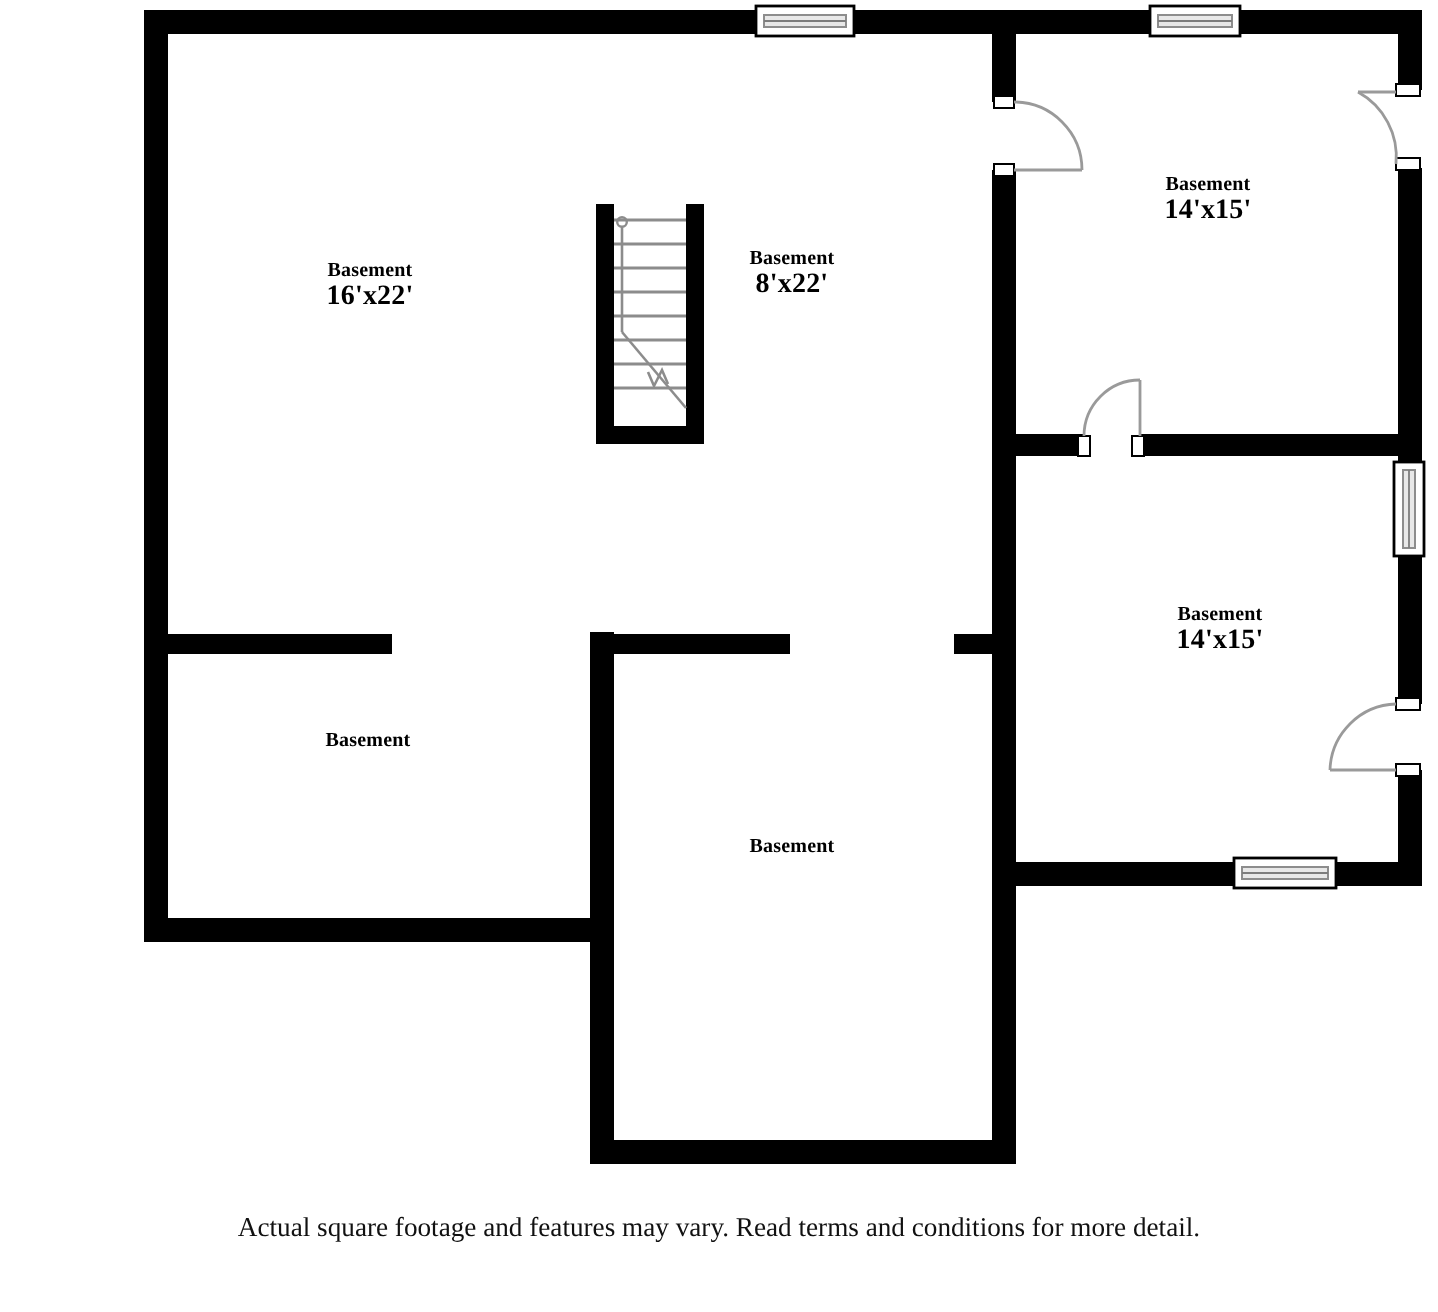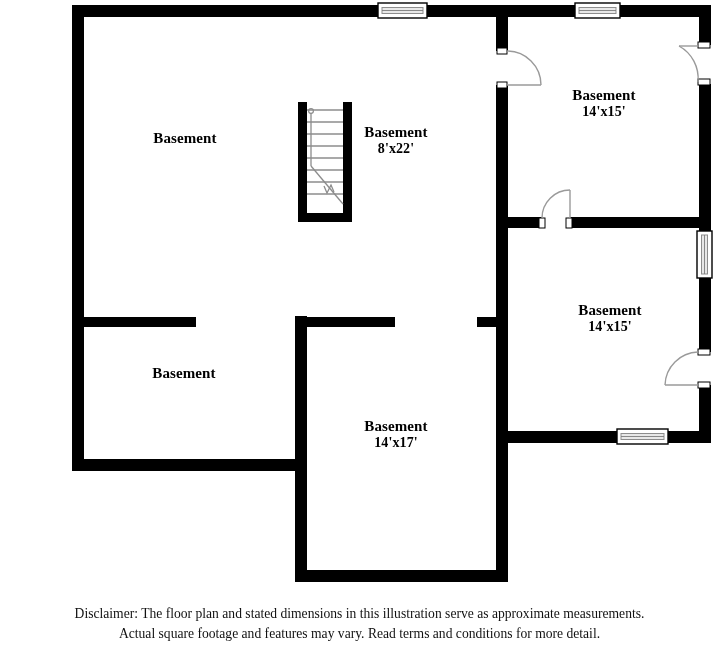--- a/index.html
+++ b/index.html
@@ -33,21 +33,21 @@
     text-align: center;
     font-family: "Liberation Serif", "DejaVu Serif", serif;
     font-weight: bold;
     color: #000000;
     line-height: 1.12;
     white-space: nowrap;
     letter-spacing: 0.1px;
   }
   .room-label .rl-name {
     display: block;
-    font-size: 15px;
+    font-size: 10px;
   }
   .room-label .rl-dim {
     display: block;
     font-size: 14px;
   }
   #disclaimer {
     position: absolute;
     left: 0;
     top: 604px;
     width: 719px;
@@ -196,20 +196,21 @@
         <line x1="311" y1="166" x2="343" y2="204" stroke="#8c8c8c" stroke-width="1.3"></line>
 
         <polyline points="324,186 327,193 331,185 334,192" fill="none" stroke="#8c8c8c" stroke-width="1.3"></polyline>
       </g>
     </g>
 
   </svg>
 
   <div class="room-label" style="left:110px; top:130px; width:150px;">
     <span class="rl-name">Basement</span>
+    <span class="rl-dim">16'x22'</span>
   </div>
 
   <div class="room-label" style="left:321px; top:124px; width:150px;">
     <span class="rl-name">Basement</span>
     <span class="rl-dim">8'x22'</span>
   </div>
 
   <div class="room-label" style="left:529px; top:87px; width:150px;">
     <span class="rl-name">Basement</span>
     <span class="rl-dim">14'x15'</span>
@@ -219,21 +220,19 @@
     <span class="rl-name">Basement</span>
     <span class="rl-dim">14'x15'</span>
   </div>
 
   <div class="room-label" style="left:109px; top:365px; width:150px;">
     <span class="rl-name">Basement</span>
   </div>
 
   <div class="room-label" style="left:321px; top:418px; width:150px;">
     <span class="rl-name">Basement</span>
-    <span class="rl-dim">14'x17'</span>
   </div>
 
   <div id="disclaimer">
-    <span class="dl-line">Disclaimer: The floor plan and stated dimensions in this illustration serve as approximate measurements.</span>
     <span class="dl-line">Actual square footage and features may vary. Read terms and conditions for more detail.</span>
   </div>
 
 </div>
 
 </body></html>

